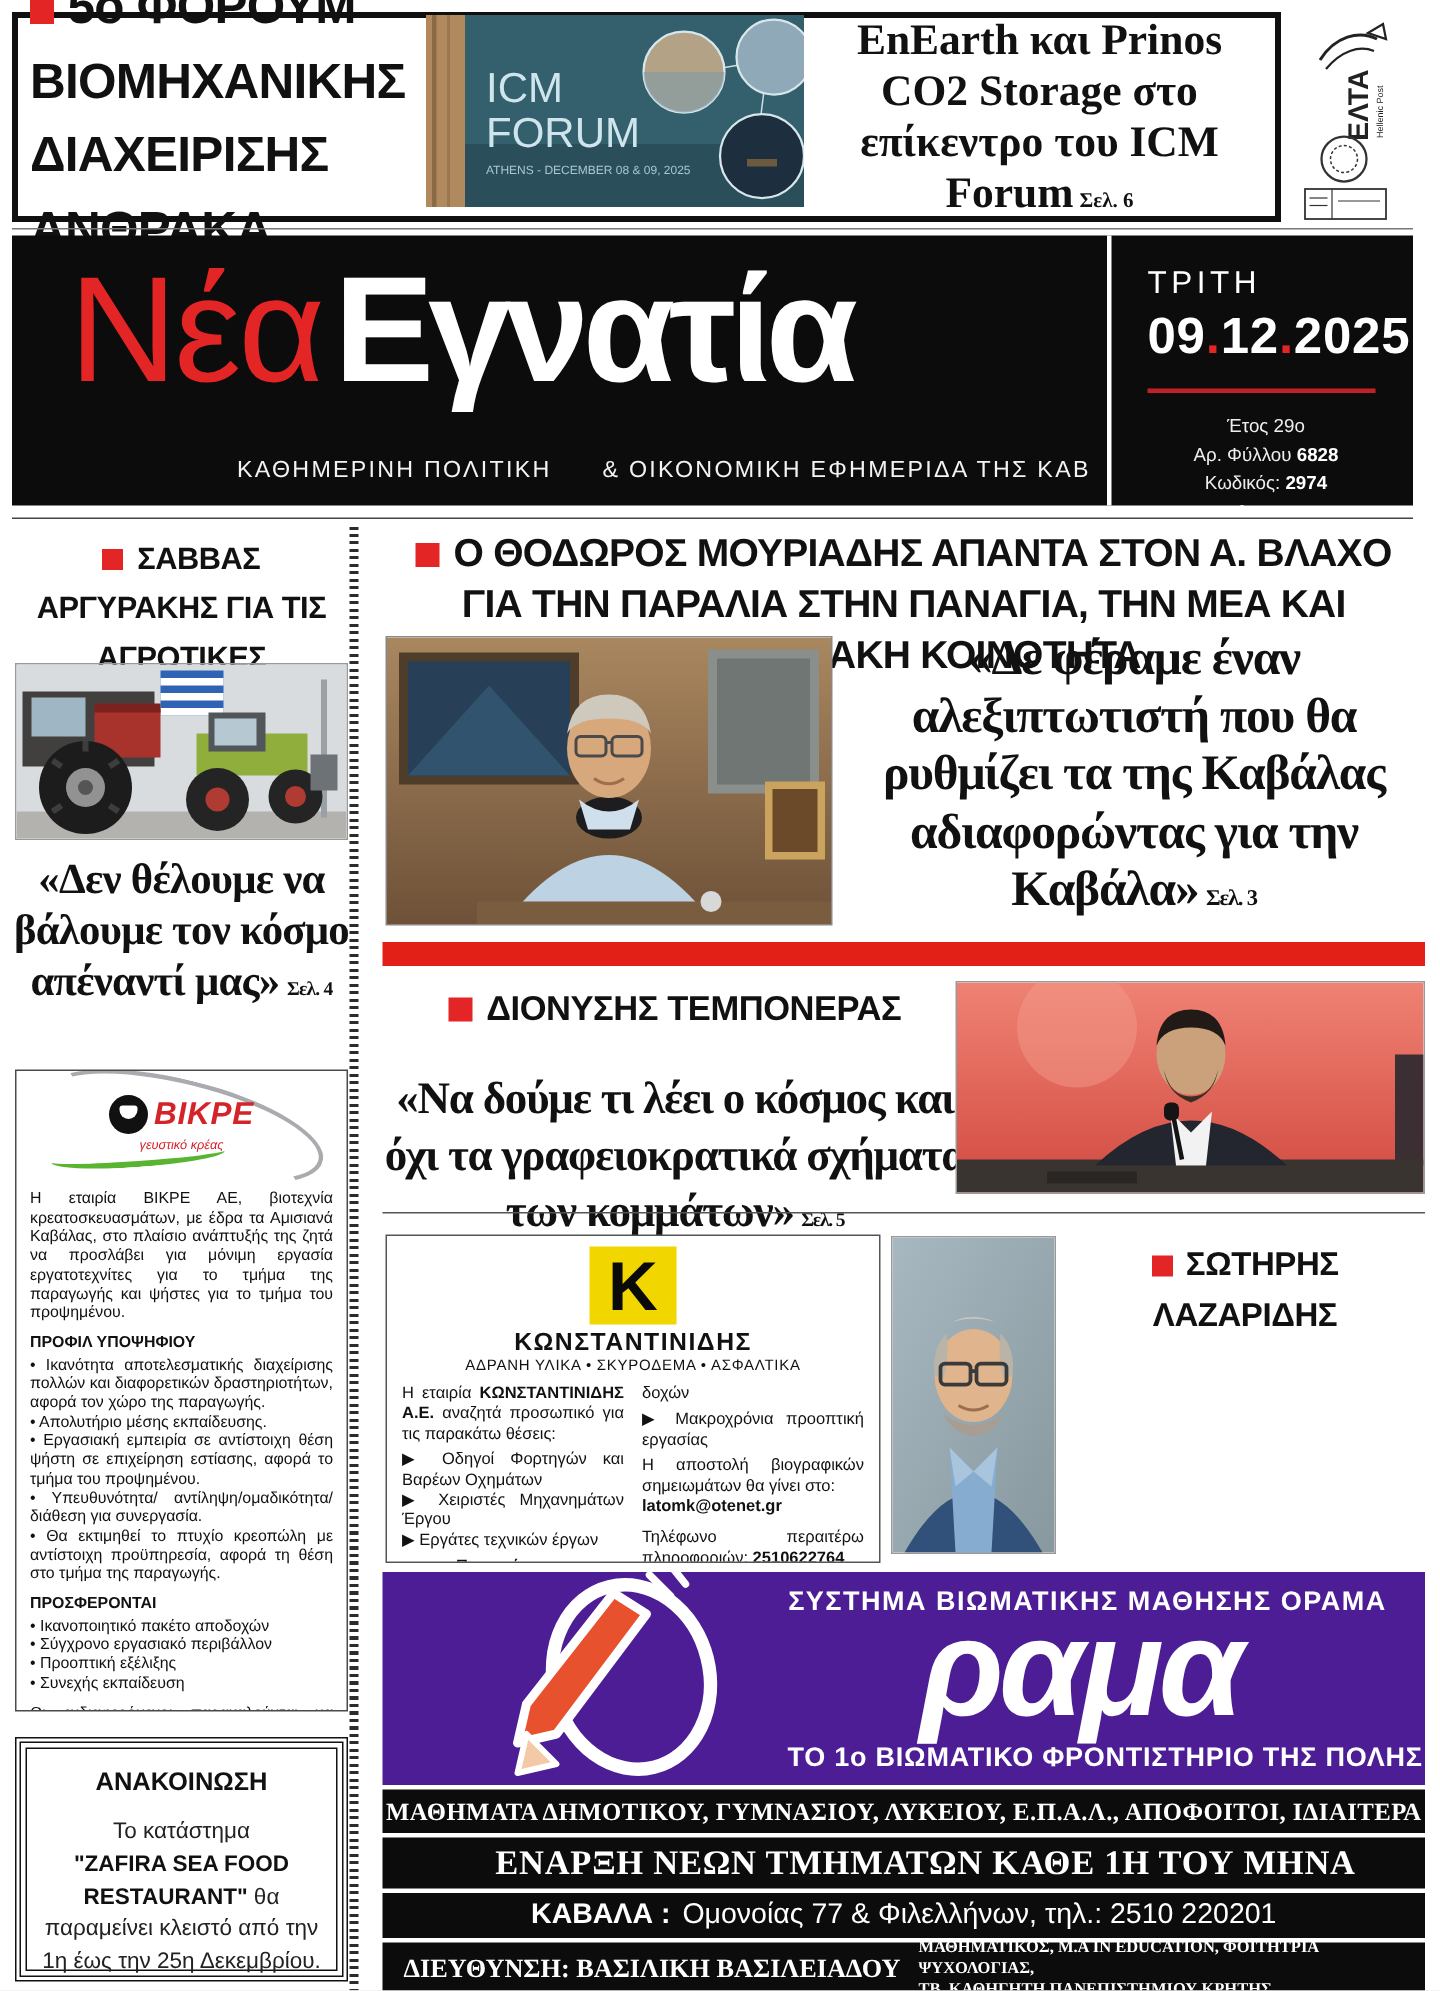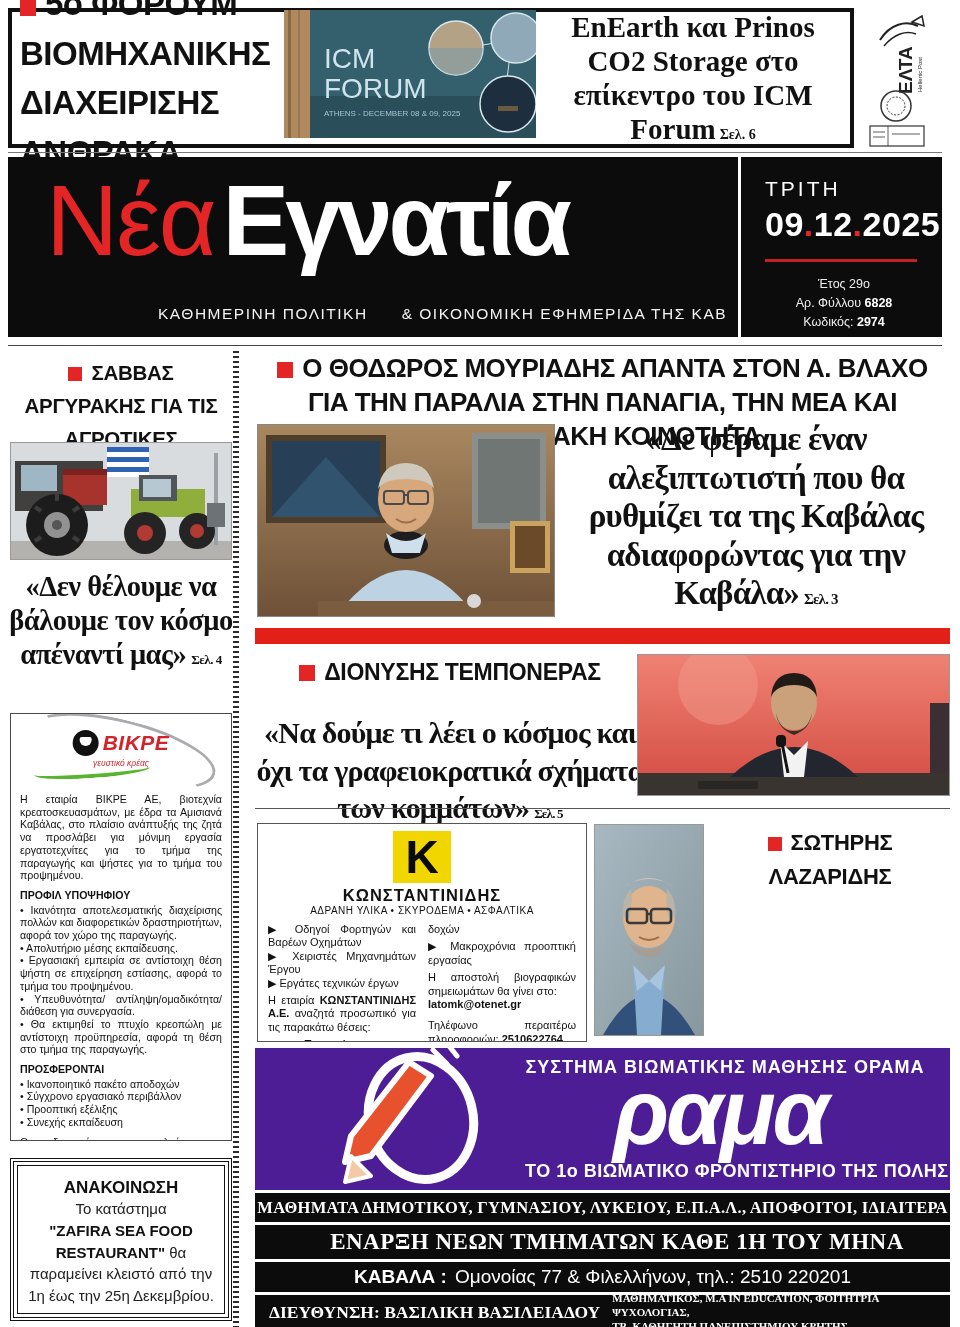--- a/index.html
+++ b/index.html
@@ -66,21 +66,21 @@
   .bikre-name { color:#d5232a; font-weight:bold; font-style:italic; font-size:21px; letter-spacing:0.5px; }
   .bikre-tag { position:absolute; left:50%; top:38px; transform:translateX(-50%); color:#d5232a; font-size:8.5px; font-style:italic; }
   .bikre-arc { position:absolute; left:6px; top:0; width:192px; height:62px; border:3px solid #a9abae; border-radius:50%;
     border-left-color:transparent; border-bottom-color:transparent; transform:rotate(14deg); }
   .bikre-swoosh { position:absolute; left:14px; top:44px; width:116px; height:14px; border-bottom:4px solid #59b531; border-radius:50%; transform:rotate(-4deg); }
   .bikre p { margin-bottom:7px; }
   .bikre .subhead { font-weight:bold; text-align:left; margin:7px 0 2px; }
 
   .announce { position:absolute; left:10px; top:1158px; width:222px; height:163px; border:4px double #111; padding:3px; }
   .announce-inner { width:100%; height:100%; border:1px solid #111; text-align:center; padding:12px 8px; }
-  .announce-head { font-weight:bold; font-size:17px; margin-bottom:0; }
+  .announce-head { font-weight:bold; font-size:17px; margin-bottom:12px; }
   .announce-body { font-size:15px; line-height:1.45; color:#222; }
   .announce-body b { color:#111; }
 
   
   .lead-kicker { position:absolute; left:255px; top:352px; width:695px; text-align:center;
     font-weight:bold; font-size:26px; line-height:1.3; letter-spacing:-0.5px; }
   .lead-photo { position:absolute; left:257px; top:424px; width:298px; height:193px; border:1px solid #888; }
   .lead-quote { position:absolute; left:562px; top:420px; width:388px; text-align:center;
     font-family:"Liberation Serif","DejaVu Serif",serif; font-weight:bold; font-size:33px; line-height:1.17; letter-spacing:-0.8px; }
   .lead-quote .pageref { font-size:15px; }
@@ -353,24 +353,24 @@
   <div class="rule-mid"></div>
 
   <div class="kons">
     <div class="kons-logo">
         <span>K</span>
       </div>
     <div class="kons-name">ΚΩΝΣΤΑΝΤΙΝΙΔΗΣ</div>
     <div class="kons-sub">ΑΔΡΑΝΗ ΥΛΙΚΑ • ΣΚΥΡΟΔΕΜΑ • ΑΣΦΑΛΤΙΚΑ</div>
     <div class="kons-cols">
       <div class="kons-col">
+        <div class="blk"><span>Η εταιρία </span><b>ΚΩΝΣΤΑΝΤΙΝΙΔΗΣ Α.Ε.</b><span> αναζητά προσωπικό για τις παρακάτω θέσεις:</span></div>
         <div class="blk prelines">▶ Οδηγοί Φορτηγών και Βαρέων Οχημάτων
 ▶ Χειριστές Μηχανημάτων Έργου
 ▶ Εργάτες τεχνικών έργων</div>
-        <div class="blk"><span>Η εταιρία </span><b>ΚΩΝΣΤΑΝΤΙΝΙΔΗΣ Α.Ε.</b><span> αναζητά προσωπικό για τις παρακάτω θέσεις:</span></div>
         <div class="kons-offers">Προσφέρονται</div>
 
       </div>
       <div class="kons-col">
         <div class="blk">δοχών</div>
         <div class="blk">▶ Μακροχρόνια προοπτική εργασίας</div>
         <div>Η αποστολή βιογραφικών σημειωμάτων θα γίνει στο:</div>
         <div class="kons-email blk">latomk@otenet.gr</div>
         <div style="margin-top:8px"><span>Τηλέφωνο περαιτέρω πληροφοριών: </span><b>2510622764</b></div>
       </div>

